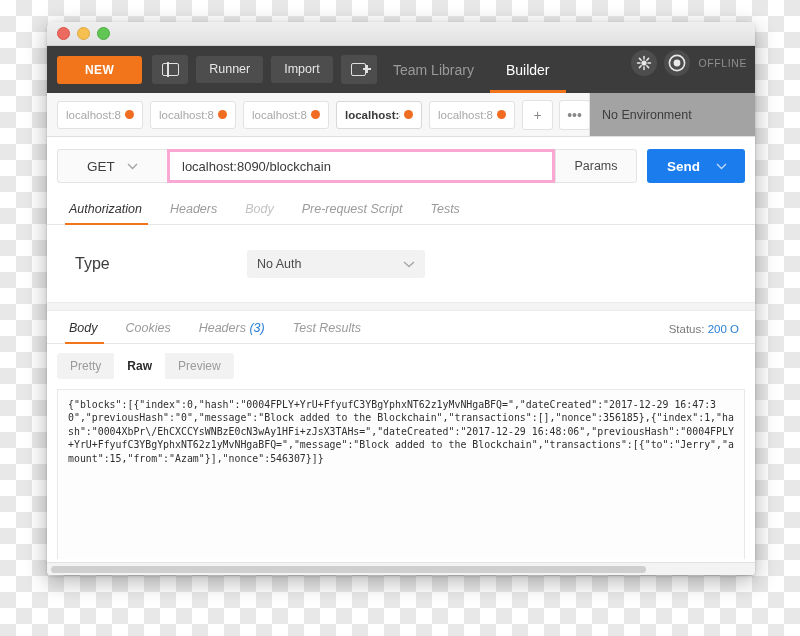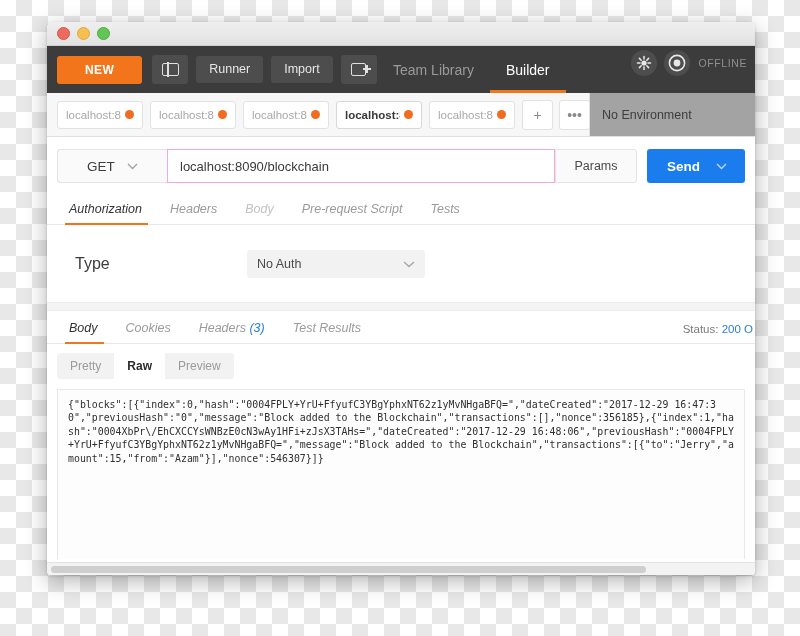--- a/index.html
+++ b/index.html
@@ -208,21 +208,21 @@
     border-radius: 3px 0 0 3px;
     background: #fafafa;
     display: flex; align-items: center; justify-content: center;
     gap: 12px;
     font-size: 13.5px; color: #3d3d3d;
     height: 34px;
     box-sizing: border-box;
   }
   .url-input {
     flex: 1;
-    border: 1px solid #f9a8d4;
+    border: 3px solid #f9a8d4;
     background: #ffffff;
     display: flex; align-items: center;
     padding-left: 12px;
     font-size: 13px; color: #3a3a3a;
     height: 34px;
     box-sizing: border-box;
   }
   .params-btn {
     border: 1px solid #e4e4e4;
     background: #fafafa;
@@ -291,21 +291,21 @@
   
   .resp-divider { height: 7px; background: #f4f4f4; border-bottom: 1px solid #ececec; }
   .resp-tabs {
     display: flex; align-items: flex-end;
     border-bottom: 1px solid #e6e6e6;
     padding-left: 10px;
     height: 32px;
     position: relative;
   }
   .status-area {
-    position: absolute; right: 2px; bottom: 8px;
+    position: absolute; right: 16px; bottom: 8px;
     font-size: 11.5px; color: #7a7a7a;
     white-space: nowrap;
     text-align: center;
   }
   .status-area .code { color: #2a7fd4; }
 
   .fmt-row { padding: 9px 0 0 10px; }
   .fmt-group {
     display: inline-flex;
     background: #f2f2f2;

